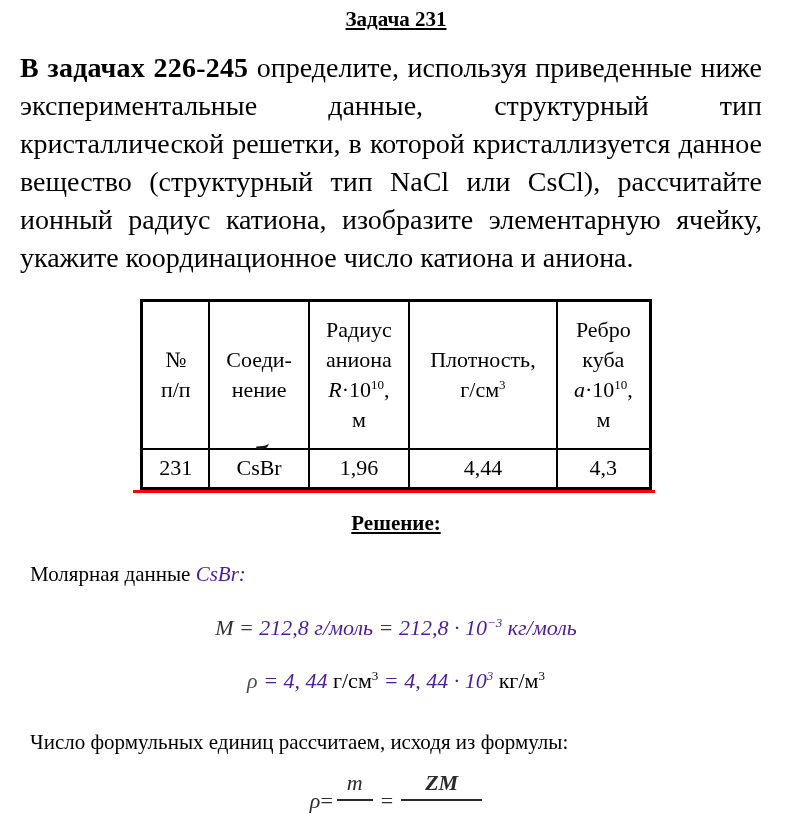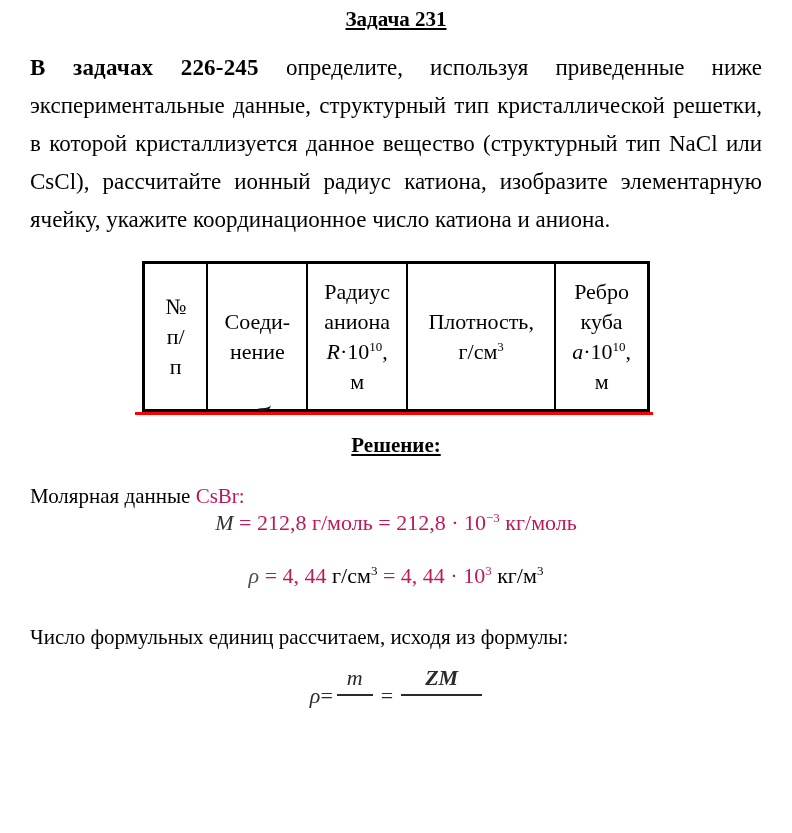--- a/index.html
+++ b/index.html
@@ -14,22 +14,22 @@
     font-family: "Liberation Serif", serif;
   }
   .title {
     padding-top: 7px;
     text-align: center;
     font-size: 21px;
     font-weight: bold;
     text-decoration: underline;
   }
   .intro {
-    margin: 17px 30px 0 30px;
-    font-size: 23px;
+    margin: 17px 30px 0 20px;
+    font-size: 28px;
     line-height: 38px;
     text-align: justify;
   }
   .intro b { letter-spacing: 0.2px; }
 
   .table-wrap {
     position: relative;
     width: fit-content;
     margin: 22px auto 0 auto;
   }
@@ -84,26 +84,27 @@
   .sol-line {
     margin: 0 30px;
     font-size: 21px;
     line-height: 26px;
   }
   .mt-25 { margin-top: 25px; }
   .mt-29 { margin-top: 29px; }
   .mt-28 { margin-top: 35px; }
 
   .formula {
+    margin-top: 27px;
     text-align: center;
     font-size: 22px;
     line-height: 27px;
   }
   .formula.f-rho { margin-top: 26px; }
-  .red { color: #be185d; }
+  .red { color: #4c1d95; font-style: italic; }
   .dark-var { color: #333333; font-style: italic; }
   .gray-var { color: #4d4d4d; font-style: italic; }
 
   .formula-frac-row {
     display: flex;
     justify-content: center;
     align-items: center;
     margin-top: 12px;
     font-size: 22px;
     color: #2b2b2b;
@@ -155,20 +156,27 @@
         <td class="col-den">
           <span class="hl">Плотность,</span>
           <span class="hl"><span>г/см</span><sup>3</sup></span>
         </td>
         <td class="col-edge">
           <span class="hl">Ребро</span>
           <span class="hl">куба</span>
           <span class="hl"><i class="var">a</i><span>·10</span><sup>10</sup><span>,</span></span>
           <span class="hl">м</span>
         </td>
+      </tr>
+      <tr class="data-row">
+        <td>231</td>
+        <td>CsBr</td>
+        <td>1,96</td>
+        <td>4,44</td>
+        <td>4,3</td>
       </tr>
     </tbody>
       </table>
     <div class="artifact"></div>
     <div class="red-line"></div>
   </div>
 
   <div class="sol-heading">Решение:</div>
 
   <p class="sol-line mt-25"><span>Молярная данные </span><span class="red">CsBr:</span></p>

